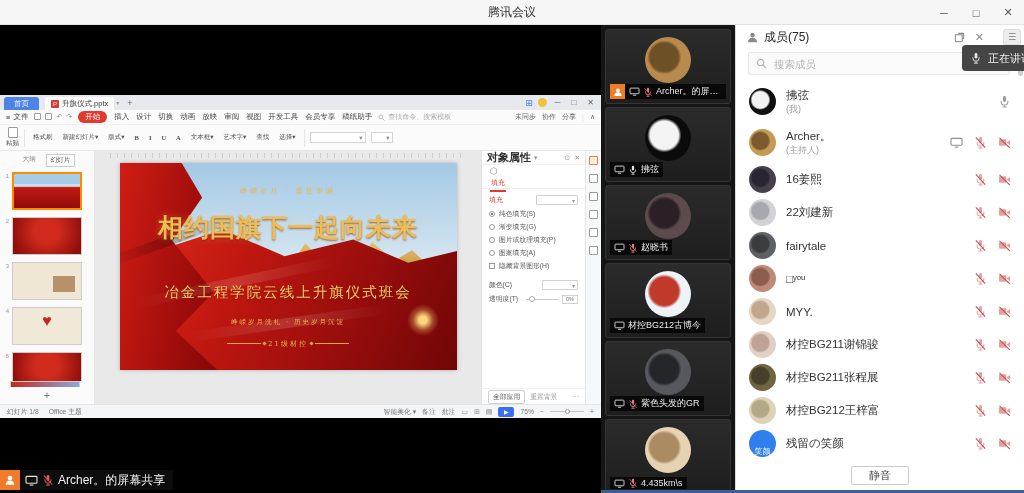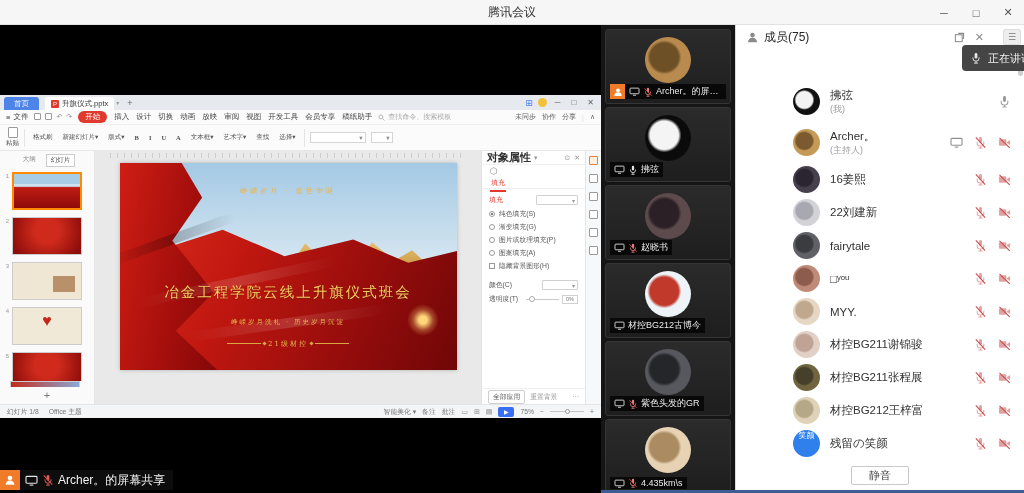--- a/index.html
+++ b/index.html
@@ -197,22 +197,22 @@
           border-radius:2px;display:flex;align-items:center;justify-content:center;font-size:9px;color:#777;}
   .m-search{position:absolute;top:27px;left:12px;right:14px;height:23px;background:#fafafa;
             border:1px solid #e6e6e6;border-radius:2px;display:flex;align-items:center;padding:0 7px;gap:5px;}
   .m-search input{border:none;outline:none;background:transparent;font-size:10.5px;color:#333;width:100%;
                   font-family:inherit;}
   .m-search input::placeholder{color:#b5b5b5;}
   .m-scrollthumb{position:absolute;top:24px;right:1px;width:5px;height:27px;background:#cfcfcf;border-radius:3px;}
   .m-list{position:absolute;top:56px;left:0;right:0;bottom:32px;overflow:hidden;}
   .m-row{display:flex;align-items:center;padding:0 13px;height:33px;}
   .m-row.two-line{height:41px;}
-  .m-avatar{width:27px;height:27px;border-radius:50%;flex:none;display:flex;align-items:flex-start;
-            justify-content:center;overflow:hidden;margin-left:44px;}
+  .m-avatar{width:27px;height:27px;border-radius:50%;flex:none;display:flex;align-items:flex-end;
+            justify-content:center;overflow:hidden;}
   .m-avatar-txt{color:#fff;font-size:8px;}
   .m-col{display:flex;flex-direction:column;justify-content:center;margin-left:10px;min-width:0;}
   .m-name{font-size:11.5px;color:#333;white-space:nowrap;overflow:hidden;text-overflow:ellipsis;}
   .m-sub{font-size:9px;color:#9c9c9c;display:none;}
   .m-row.two-line .m-sub{display:block;}
   .m-icons{margin-left:auto;display:flex;align-items:center;gap:11px;}
   .m-icons .screen{display:none;color:#8f8f8f;}
   .m-row.role-host .screen{display:block;}
   .m-icons .mic,.m-icons .cam{color:#dfa3a3;}
   .m-row.role-self .mic{color:#9a9a9a;}
@@ -374,20 +374,21 @@
           <div class="slide">
             <div class="sky"></div>
             <div class="palace"></div>
             <div class="flag-main"></div>
             <div class="flag-left"></div>
             <div class="fold f1"></div>
             <div class="fold f2"></div>
             <div class="fold f3"></div>
             <div class="fireworks"></div>
             <div class="slide-text s-tagline-top">峥嵘岁月 · 盛世华诞</div>
+            <div class="slide-text s-title">相约国旗下一起向未来</div>
             <div class="slide-text s-subtitle">冶金工程学院云线上升旗仪式班会</div>
             <div class="slide-text s-tagline-bottom">峥嵘岁月洗礼 · 历史岁月沉淀</div>
             <div class="slide-text s-footer">
               <span class="fline"></span>
                 <span class="fdia"></span>
               <span>21级材控</span>
               <span class="fdia"></span>
                 <span class="fline"></span>
             </div>
           </div>
@@ -634,20 +635,27 @@
       <span class="m-title">成员(75)</span>
       <span class="m-header-icons">
         <svg class="ic" width="11" height="11" viewBox="0 0 12 12">
             <rect x="1.5" y="3" width="7.5" height="7.5" fill="none" stroke="#8a8a8a" stroke-width="1.1"></rect>
             <path d="M4.5 1.5h6v6" fill="none" stroke="#8a8a8a" stroke-width="1.1"></path>
           </svg>
         <span style="font-size:11px">✕</span>
       </span>
     </div>
     <span class="m-more">☰</span>
+    <div class="m-search">
+      <svg class="ic" width="11" height="11" viewBox="0 0 12 12">
+          <circle cx="5" cy="5" r="3.4" fill="none" stroke="#b5b5b5" stroke-width="1.3"></circle>
+          <path d="M7.6 7.6 11 11" stroke="#b5b5b5" stroke-width="1.3"></path>
+        </svg>
+      <input placeholder="搜索成员" style="">
+    </div>
     <span class="m-scrollthumb"></span>
     <div class="m-list" id="member-list">
         <div class="m-row role-self two-line">
     <span class="m-avatar" style="background: radial-gradient(circle at 42% 44%, rgb(242, 242, 242) 0px, rgb(242, 242, 242) 38%, rgb(16, 16, 16) 46%);">
             <span class="m-avatar-txt"></span>
           </span>
     <span class="m-col">
       <span class="m-name">拂弦</span>
       <span class="m-sub">(我)</span>
     </span>

